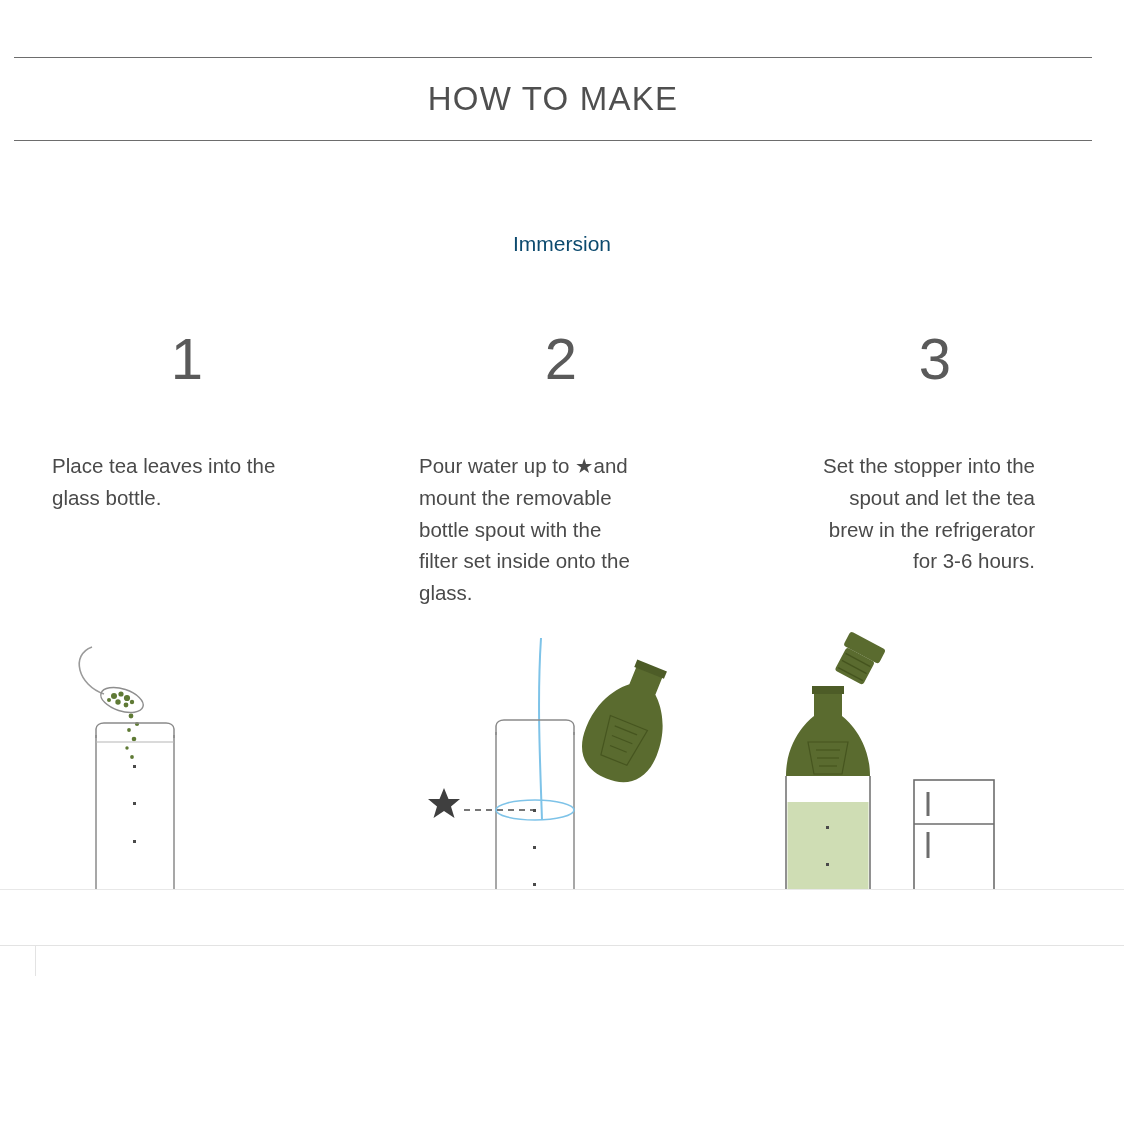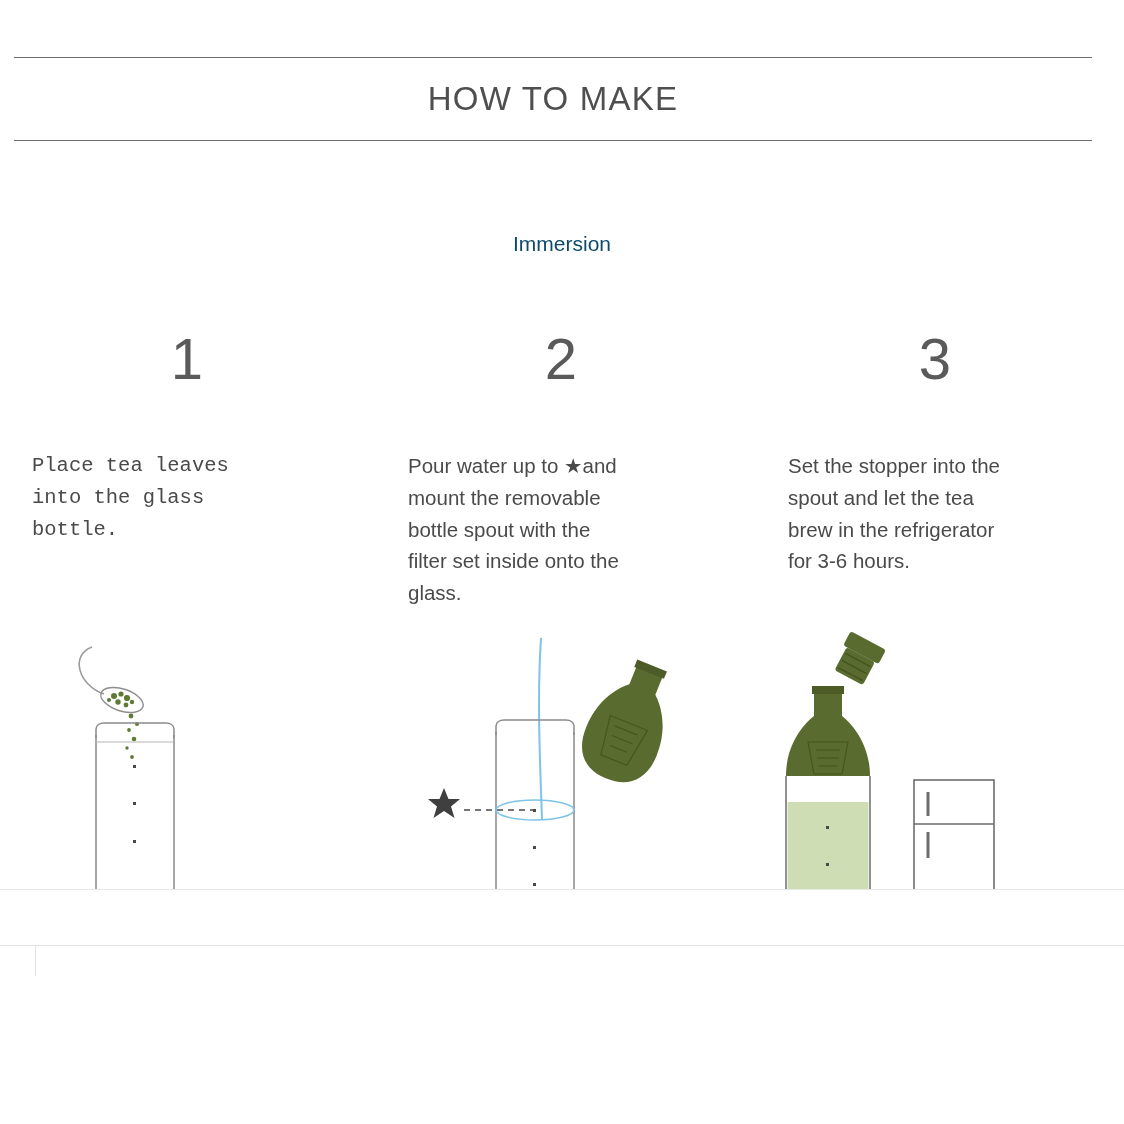--- a/index.html
+++ b/index.html
@@ -73,23 +73,23 @@
     line-height: 1;
     height: 72px;
   }
   .step-text {
     margin-top: 48px;
     font-size: 20.5px;
     line-height: 1.55;
     color: #4a4a4a;
     width: 230px;
   }
-  .step1 .step-text { margin-left: 32px; font-family: Liberation Mono, monospace; }
-  .step2 .step-text { margin-left: 34px; width: 215px; }
-  .step3 .step-text { margin-left: 40px; width: 225px; }
+  .step1 .step-text { margin-left: 52px; }
+  .step2 .step-text { margin-left: 45px; width: 215px; }
+  .step3 .step-text { margin-left: 62px; width: 225px; text-align: right; }
 
   .art {
     position: absolute;
     top: 300px;
     left: 0;
     width: 374px;
     height: 320px;
   }
   
   .bottom-band {

